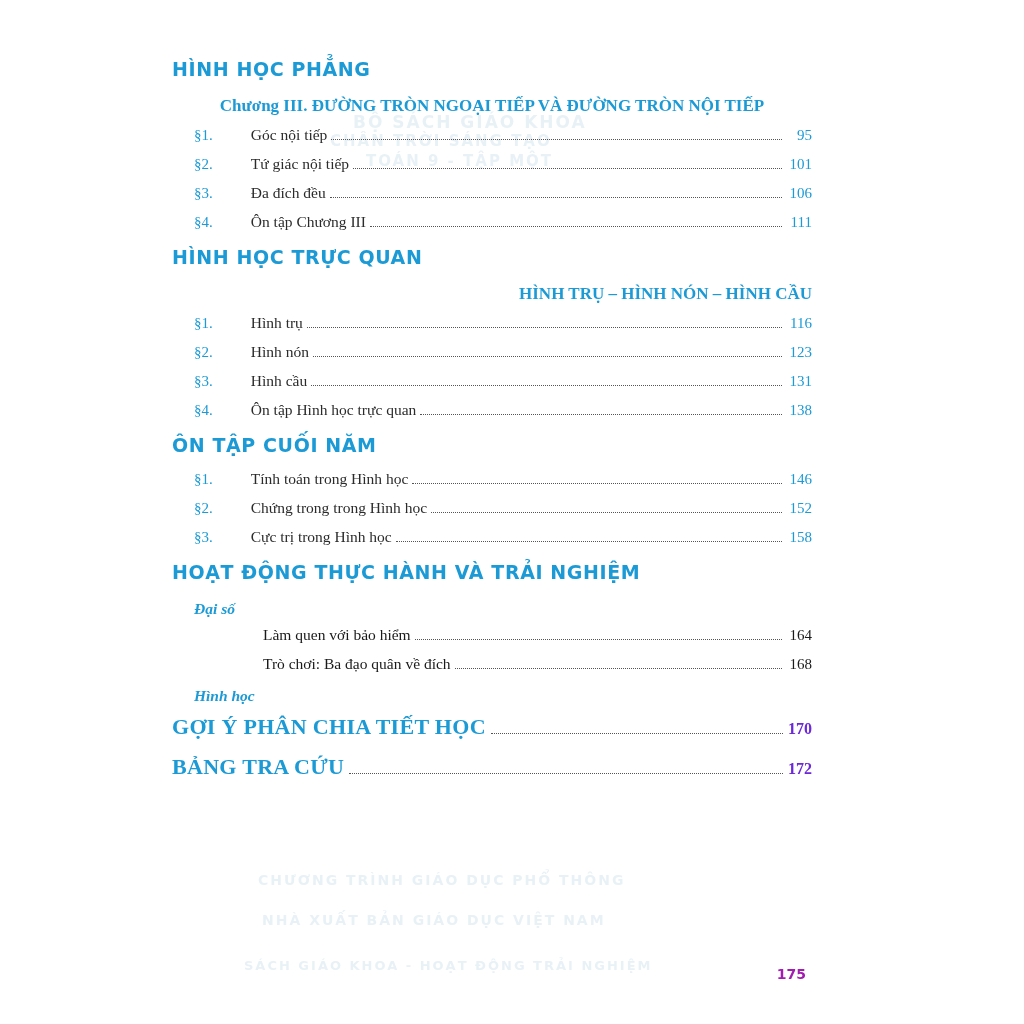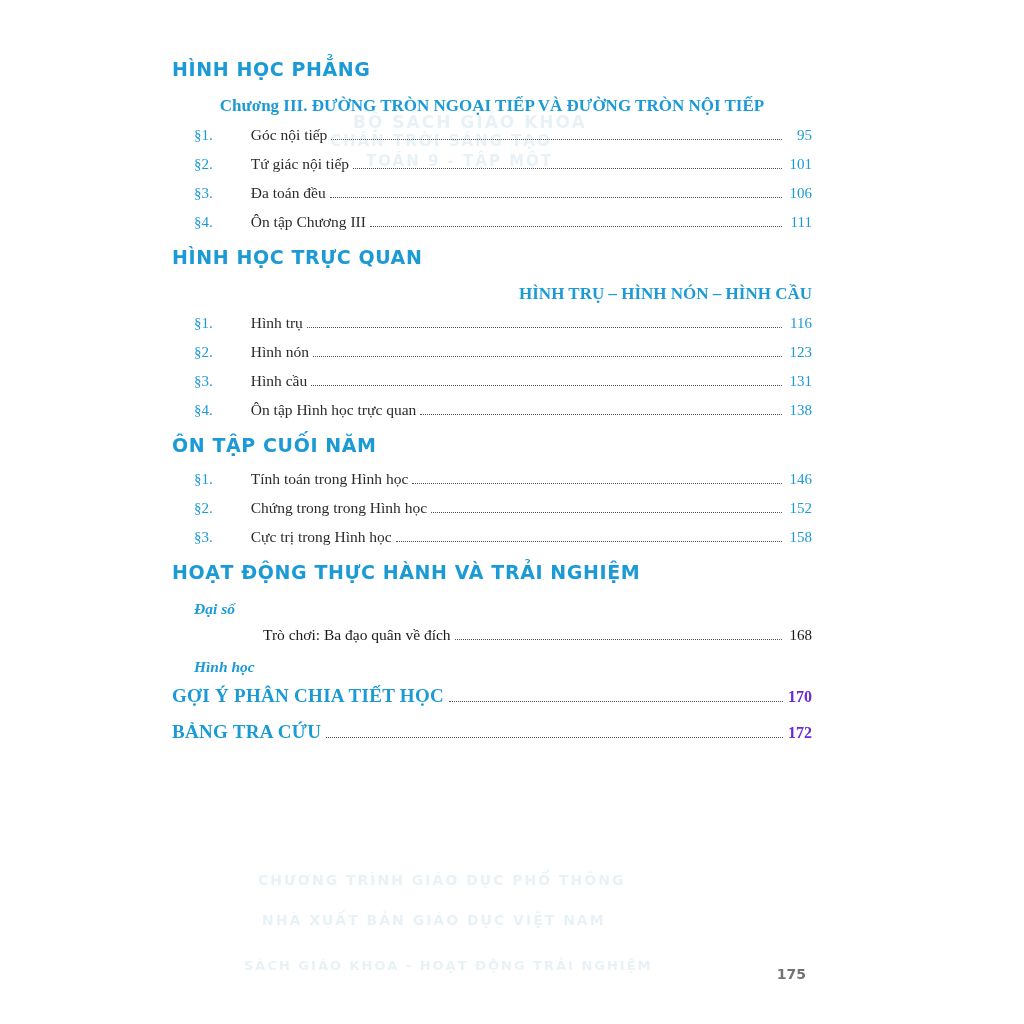--- a/index.html
+++ b/index.html
@@ -104,21 +104,21 @@
   }
 
   .big-row {
     display: flex;
     align-items: baseline;
     padding: 7px 0 7px 0;
   }
   .big-row .label {
     font-family: "Liberation Serif", serif;
     font-weight: bold;
-    font-size: 19px;
+    font-size: 22px;
     color: #1b9ad6;
     white-space: nowrap;
     letter-spacing: 0.3px;
   }
   .big-row .dots {
     flex: 1;
     border-bottom: 1px dotted #555;
     margin: 0 5px 5px 5px;
     height: 1px;
   }
@@ -141,21 +141,21 @@
     white-space: nowrap;
   }
 
   .folio {
     position: absolute;
     right: 218px;
     bottom: 42px;
     font-family: "DejaVu Sans", sans-serif;
     font-weight: bold;
     font-size: 14px;
-    color: #737373;
+    color: #a21caf;
   }
 </style>
 </head>
 <body>
 
 <div class="page">
 
   <div id="ghost-layer">
       <div class="ghost" style="left: 353px; top: 112px; font-size: 17px;">BỘ SÁCH GIÁO KHOA</div>
       <div class="ghost" style="left: 330px; top: 132px; font-size: 15px;">CHÂN TRỜI SÁNG TẠO</div>
@@ -175,21 +175,21 @@
         <span class="page-num">95</span>
       </div>
       <div class="toc-row indent-1">
         <span class="sec">§2.</span>
         <span class="label">Tứ giác nội tiếp</span>
         <span class="dots"></span>
         <span class="page-num">101</span>
       </div>
       <div class="toc-row indent-1">
         <span class="sec">§3.</span>
-        <span class="label">Đa toán đều</span>
+        <span class="label">Đa đích đều</span>
         <span class="dots"></span>
         <span class="page-num">106</span>
       </div>
       <div class="toc-row indent-1">
         <span class="sec">§4.</span>
         <span class="label">Ôn tập Chương III</span>
         <span class="dots"></span>
         <span class="page-num">111</span>
       </div>
       <div class="main-heading">HÌNH HỌC TRỰC QUAN</div>
@@ -233,20 +233,25 @@
       </div>
       <div class="toc-row indent-1">
         <span class="sec">§3.</span>
         <span class="label">Cực trị trong Hình học</span>
         <span class="dots"></span>
         <span class="page-num">158</span>
       </div>
       <div class="main-heading">HOẠT ĐỘNG THỰC HÀNH VÀ TRẢI NGHIỆM</div>
       <div class="sub-label">Đại số</div>
       <div class="toc-row indent-2 black-page">
+        <span class="label">Làm quen với bảo hiểm</span>
+        <span class="dots"></span>
+        <span class="page-num">164</span>
+      </div>
+      <div class="toc-row indent-2 black-page">
         <span class="label">Trò chơi: Ba đạo quân về đích</span>
         <span class="dots"></span>
         <span class="page-num">168</span>
       </div>
       <div class="sub-label">Hình học</div>
       <div class="big-row">
         <span class="label">GỢI Ý PHÂN CHIA TIẾT HỌC</span>
         <span class="dots"></span>
         <span class="page-num">170</span>
       </div>

